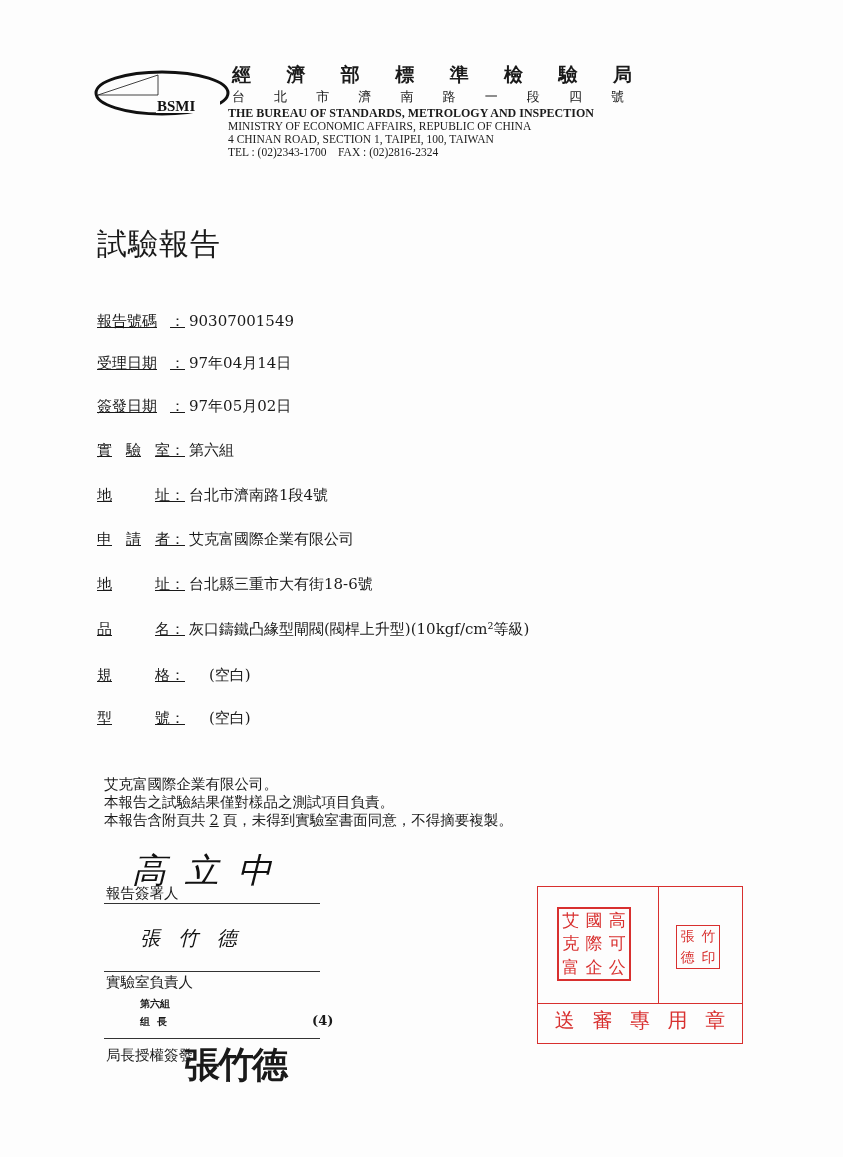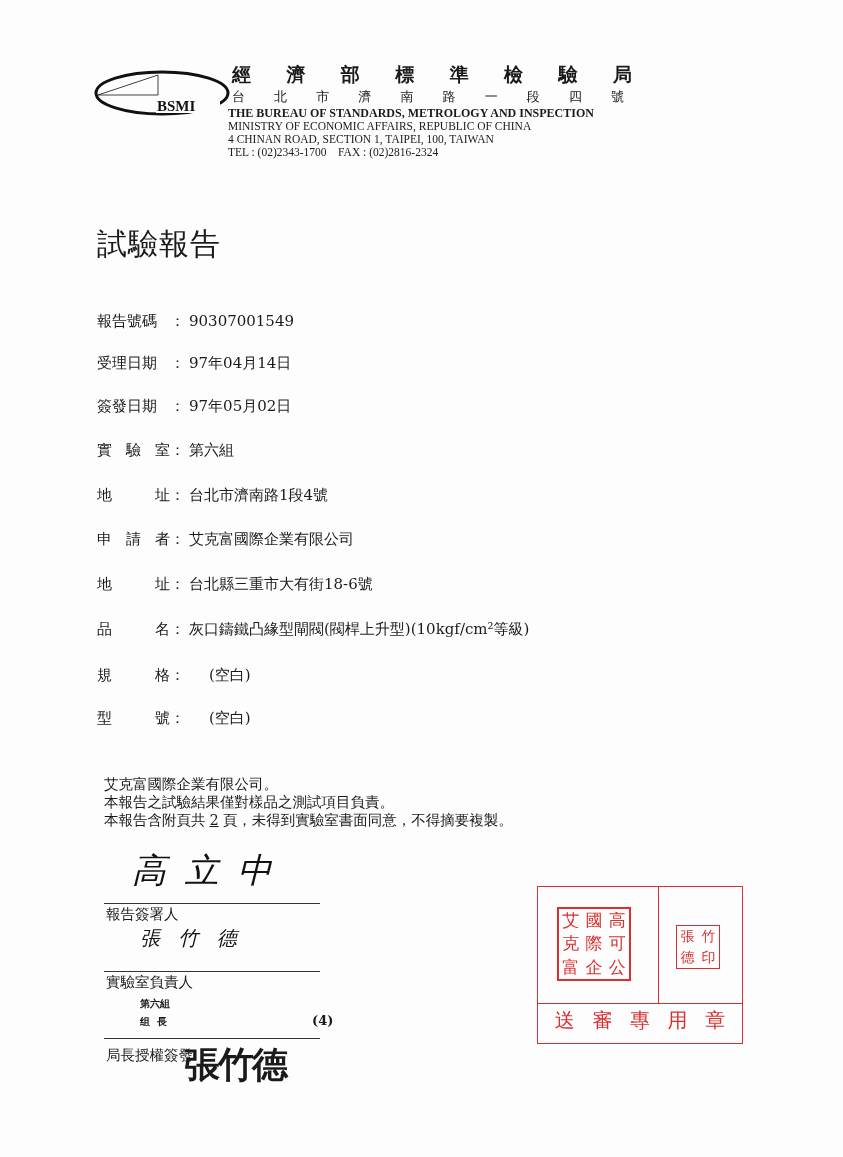--- a/index.html
+++ b/index.html
@@ -11,21 +11,21 @@
   
   .logo { left:94px; top:68px; width:138px; height:50px; }
   .hdr-cn { left:232px; top:62px; width:400px; font-size:19px; font-weight:bold; letter-spacing:0; display:flex; justify-content:space-between; }
   .hdr-addr { left:232px; top:88px; width:392px; font-size:13px; display:flex; justify-content:space-between; }
   .hdr-en { left:228px; top:107px; font-family:Liberation Serif, serif; font-size:11.5px; line-height:13px; }
   .hdr-en .bold { font-weight:bold; font-size:12px; }
   
   .title { left:97px; top:224px; font-size:30px; letter-spacing:1px; }
   
   .field { left:97px; font-size:15px; display:flex; }
-  .field .lbl { width:88px; display:flex; justify-content:space-between; padding-right:4px; }
+  .field .lbl { width:88px; display:flex; justify-content:space-between; padding-right:4px;text-decoration:underline; }
   .field .val { padding-left:0; }
   .note { left:104px; top:775px; font-size:14.5px; line-height:18px; }
   .note .u { text-decoration:underline; padding:0 4px; }
   .sigline { left:104px; width:216px; border-top:1px solid #333; }
   .siglabel { left:106px; font-size:14.5px; }
   .sig { font-family:"DejaVu Serif", serif; font-style:italic; color:#111; }
   
   .stamp { left:537px; top:886px; width:206px; height:158px; border:1.5px solid #d8302f; box-sizing:border-box; color:#d8302f; }
   .stamp .vdiv { position:absolute; left:120px; top:0; height:116px; border-left:1.5px solid #d8302f; }
   .stamp .hdiv { position:absolute; left:0; top:116px; width:100%; border-top:1.5px solid #d8302f; }
@@ -150,21 +150,21 @@
 </div>
 
 <div class="abs note">
   <div>艾克富國際企業有限公司。</div>
   <div>本報告之試驗結果僅對樣品之測試項目負責。</div>
   <div><span>本報告含附頁共</span><span class="u">2</span><span>頁，未得到實驗室書面同意，不得摘要複製。</span></div>
 </div>
 
 <div class="abs sig" style="left:132px; top:848px; font-size:34px; letter-spacing:4px;">高 立 中</div>
 <div class="abs sigline" style="top:903px"></div>
-<div class="abs siglabel" style="top:905px">報告簽署人</div>
+<div class="abs siglabel" style="top:884px">報告簽署人</div>
 
 <div class="abs sig" style="left:140px; top:925px; font-size:20px; letter-spacing:6px;">張 竹 德</div>
 <div class="abs sigline" style="top:971px"></div>
 <div class="abs siglabel" style="top:973px">實驗室負責人</div>
 
 <div class="abs" style="left:140px; top:995px; font-size:10px; font-weight:bold; line-height:18px;">
   <div>第六組</div>
   <div style="white-space:pre">组  長</div>
 </div>
 <div class="abs" style="left:184px; top:1041px; font-size:36px; font-weight:bold; letter-spacing:-2px;">張竹德</div>

